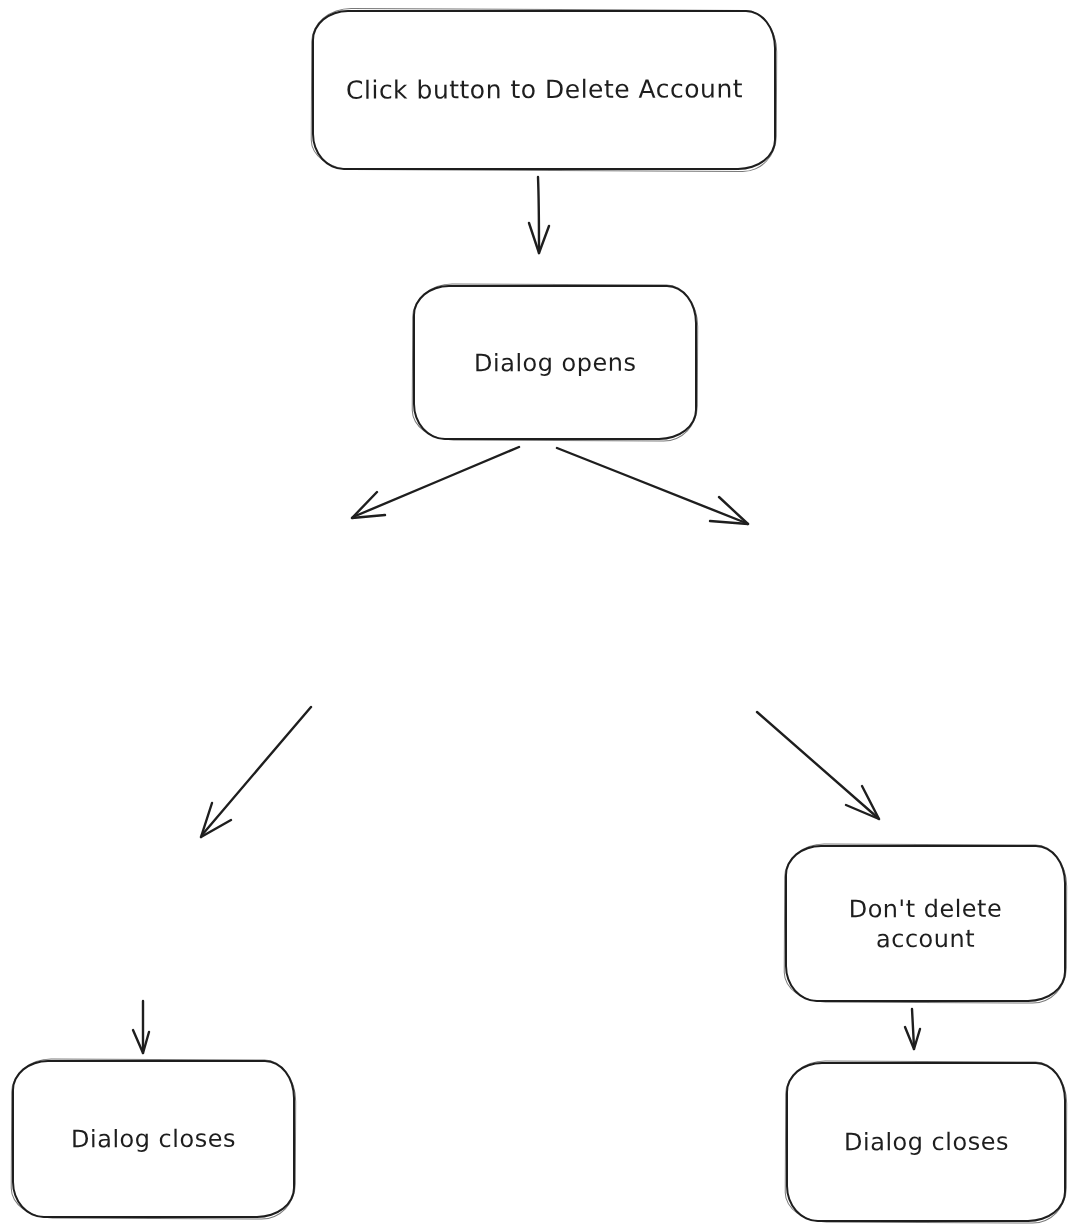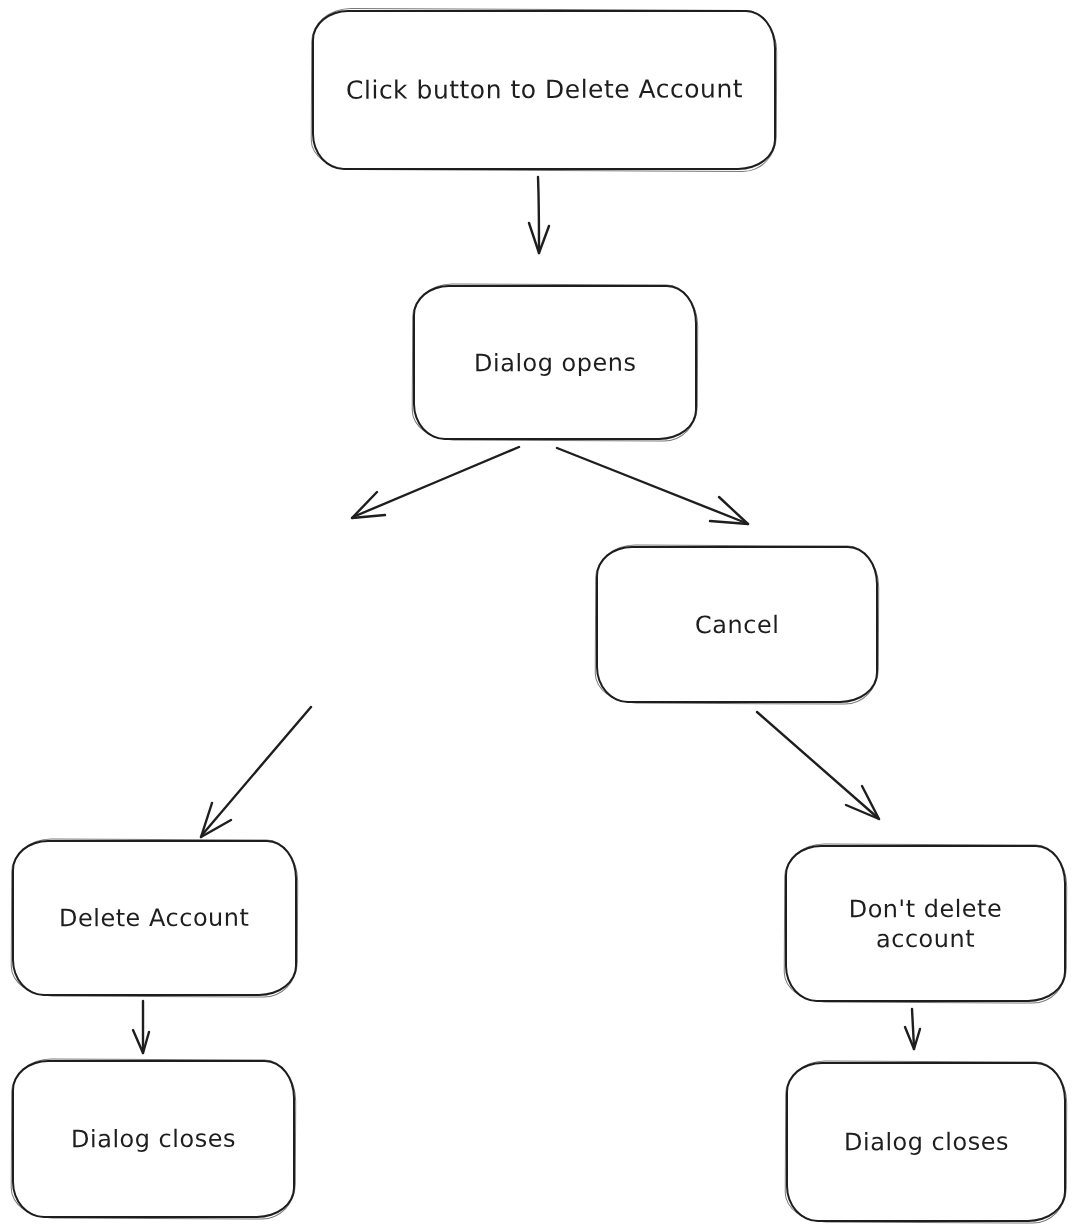--- a/index.html
+++ b/index.html
@@ -114,27 +114,21 @@
 
   <div class="node n-start">
     <span class="label">Click button to Delete Account</span>
   </div>
 
   <div class="node n-dialog-opens">
     <span class="label">Dialog opens</span>
   </div>
 
 
-  <div class="node n-cancel">
-    <span class="label">Cancel</span>
-  </div>
 
-  <div class="node n-delete">
-    <span class="label">Delete Account</span>
-  </div>
 
   <div class="node n-dont-delete">
     <span class="label">Don't delete account</span>
   </div>
 
   <div class="node n-closes-left">
     <span class="label">Dialog closes</span>
   </div>
 
   <div class="node n-closes-right">

